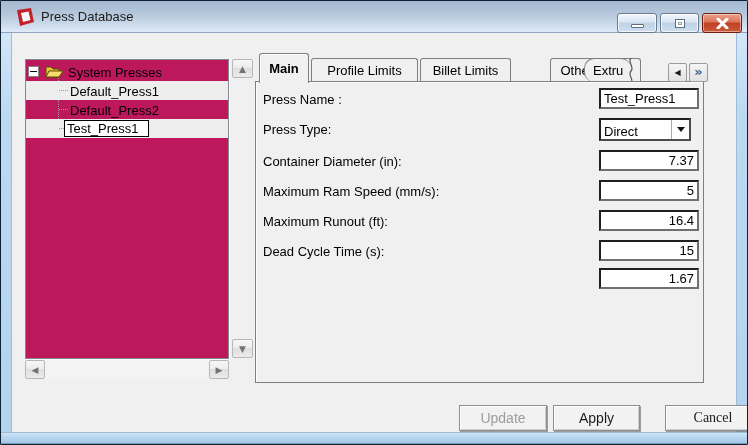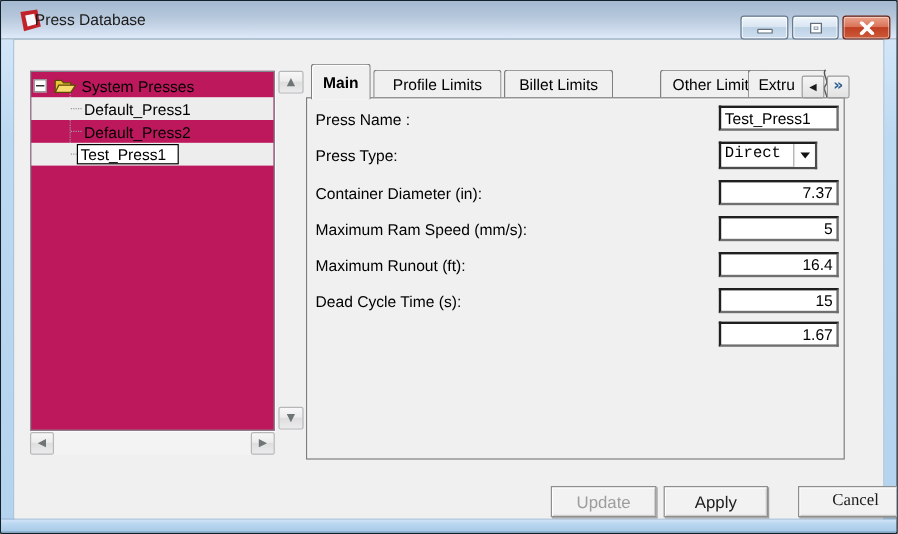--- a/index.html
+++ b/index.html
@@ -16,21 +16,21 @@
   }
 
   
   .titlebar {
     position:absolute; left:0; top:0; width:746px; height:32px;
     background: linear-gradient(to bottom, #a4bad1 0%, #b4c6da 40%, #c8d7e8 70%, #dfeafa 100%);
     border-bottom: 1px solid #8ea6bd;
   }
   .app-icon { position:absolute; left:13px; top:5px; }
   .window-title {
-    position:absolute; left:28px; top:8px;
+    position:absolute; left:40px; top:8px;
     font-size:13px; color:#1b1b1b;
   }
   .cap-btn {
     position:absolute; top:12px; height:20px;
     border-radius:3px;
     display:flex; align-items:center; justify-content:center;
     cursor:default;
   }
   .cap-btn.minmax {
     background: linear-gradient(to bottom, #f0f6fc 0%, #d9e5f2 45%, #bed2e5 50%, #cfdff0 100%);
@@ -140,23 +140,23 @@
   .fld-label { position:absolute; left:262px; font-size:13px; color:#000; z-index:5; }
   .fld-input {
     position:absolute; left:598px; width:100px; height:21px; z-index:5;
     background:#fff;
     border:2px solid; border-color:#1f1f1f #6f6f6f #6f6f6f #1f1f1f;
     font-family:"Liberation Sans",sans-serif; font-size:13px; color:#000;
     padding:0 3px; outline:none;
   }
   .fld-input.num { text-align:right; }
   .combo {
-    position:absolute; left:598px; top:117px; width:82px; height:23px; z-index:5;
+    position:absolute; left:598px; top:117px; width:92px; height:23px; z-index:5;
     background:#fff; border:2px solid; border-color:#1f1f1f #4c4c4c #4c4c4c #1f1f1f;
-    display:flex; align-items:flex-start;font-family:Liberation Mono, monospace;
+    display:flex; align-items:flex-end;
   }
   .combo-value { font-size:13px; padding-left:3px; flex:1; }
   .combo-btn {
     width:18px; height:100%;
     background:#fdfdfd; border-left:1px solid #a9a9a9;
     display:flex; align-items:center; justify-content:center;
   }
   .arrow-down { width:0; height:0; border-left:4px solid transparent; border-right:4px solid transparent; border-top:5px solid #111; }
 
   
@@ -250,21 +250,21 @@
   </div>
   <div class="tab" style="left:310px; width:107px;">
     <span>Profile Limits</span>
   </div>
   <div class="tab" style="left:419px; width:91px;">
     <span>Billet Limits</span>
   </div>
   <div class="tab" style="left:522px; width:91px;margin-left:27px;">
     <span>Other Limits</span>
   </div>
-  <div class="tab torn" style="left:622px; width:65px;">
+  <div class="tab torn" style="left:583px; width:47px;border-radius:10px;">
     <span>Extru</span>
     <svg class="torn-svg" width="10" height="26" viewBox="0 0 10 26">
       <path d="M5,0 C1,4 9,9 5,13 C1,17 9,22 5,26" stroke="#555" stroke-width="1.2" fill="none"></path>
     </svg>
   </div>
   <div class="tabspin" style="left:667px;">
     <span class="spin-left-glyph">◀</span>
   </div>
   <div class="tabspin" style="left:688px;">
     <span class="spin-right-glyph">»</span>

